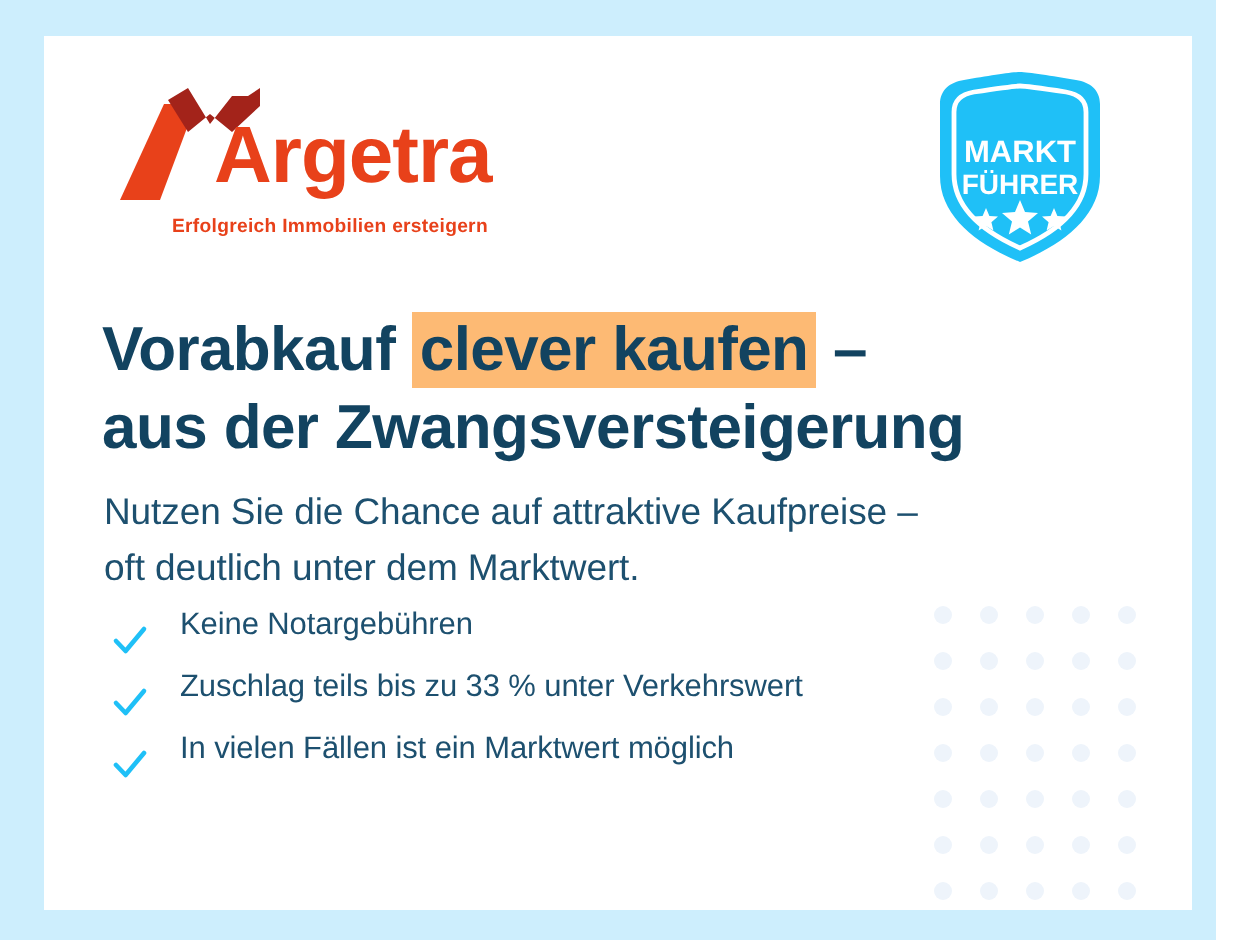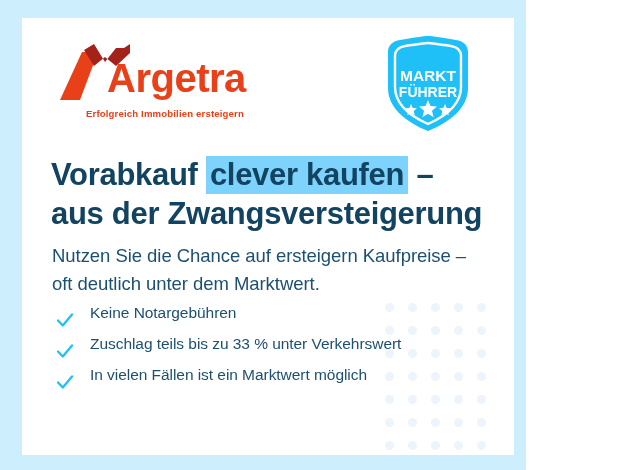--- a/index.html
+++ b/index.html
@@ -7,21 +7,21 @@
     margin: 0;
     padding: 0;
     background: #ffffff;
   }
   body {
     font-family: "Liberation Sans", sans-serif;
   }
 
   .banner {
     position: relative;
-    width: 526px;
+    width: 608px;
     height: 470px;
     box-sizing: border-box;
     background: #cdeefd;
     overflow: hidden;
   }
 
   
   .card {
     position: absolute;
     left: 22px;
@@ -102,21 +102,21 @@
     left: 29px;
     top: 116px;
     width: 520px;
     font-size: 31px;
     font-weight: bold;
     color: #124360;
     line-height: 1.28;
     letter-spacing: -0.3px;
   }
   .headline .hl {
-    background: #7dd3fc;
+    background: #fdba74;
     padding: 1px 4px 2px 4px;
     box-decoration-break: clone;
     -webkit-box-decoration-break: clone;
   }
 
   
   .subheadline {
     position: absolute;
     left: 30px;
     top: 205px;
@@ -228,21 +228,21 @@
         </g>
       </svg>
     </div>
 
     <h1 class="headline">
       <span>Vorabkauf </span><span class="hl">clever kaufen</span><span> –</span><br>
       <span>aus der Zwangsversteigerung</span>
     </h1>
 
     <p class="subheadline">
-      <span>Nutzen Sie die Chance auf ersteigern Kaufpreise –</span><br>
+      <span>Nutzen Sie die Chance auf attraktive Kaufpreise –</span><br>
       <span>oft deutlich unter dem Marktwert.</span>
     </p>
 
     <ul class="benefits">
       <li>
         <span class="check">
           <svg viewBox="0 0 20 20" width="20" height="20" aria-hidden="true">
             <polyline points="3,10.5 7.8,15.5 17,4.5" fill="none" stroke="#1fc0f7" stroke-width="2.3" stroke-linecap="round" stroke-linejoin="round"></polyline>
           </svg>
         </span>

